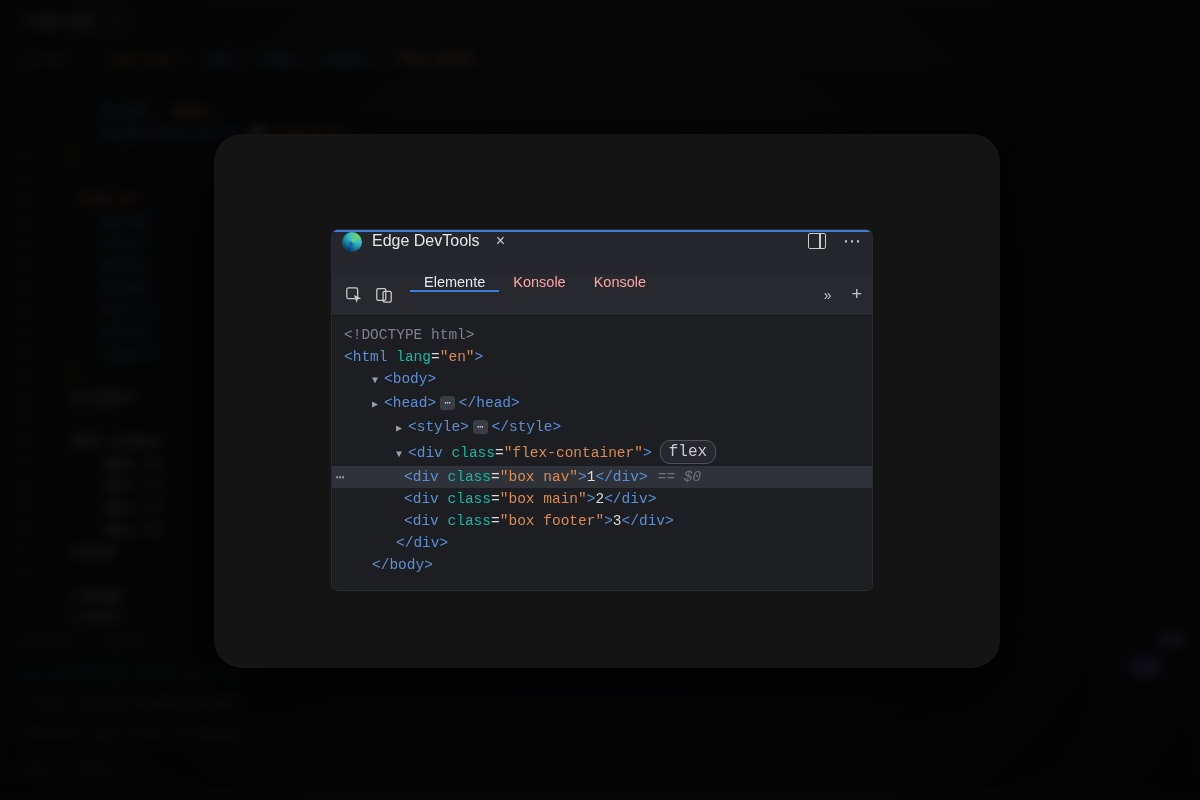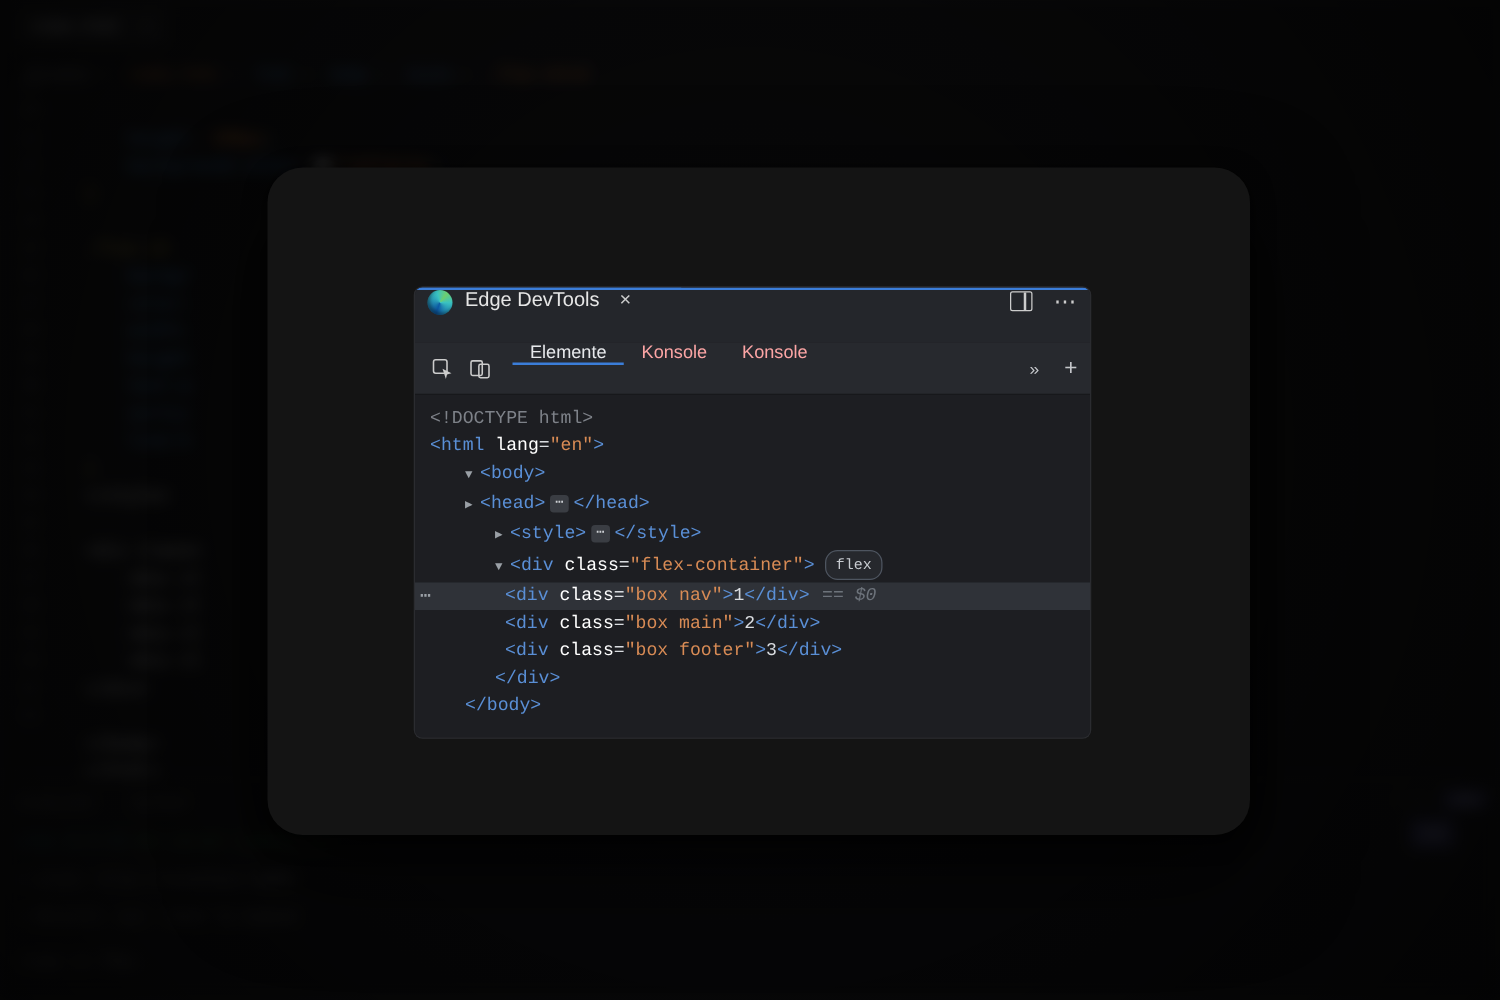--- a/index.html
+++ b/index.html
@@ -113,28 +113,28 @@
 
   .dt-body {
     background:#1d1e22;
     font-family: Menlo, Consolas, "Courier New", monospace;
     font-size: 14.5px; line-height: 22px;
     color:#cdd0d4; padding: 8px 0 14px;
   }
   .node { white-space: pre; padding-left:12px; }
   .ind1 { padding-left:40px; } .ind2 { padding-left:64px; } .ind3 { padding-left:72px; }
   .tag  { color:#5a8fd6;font-family:Liberation Mono, monospace; }
-  .attr { color:#ffffff; }
+  .attr { color:#14b8a6; }
   .str  { color:#d88b55; }
   .txt  { color:#d9dce0; }
   .gray { color:#7e8289; }
   .badge {
     display:inline-block; padding:0 8px; margin-left:8px;
     border:1px solid #4e5560; border-radius:10px;
-    font-size:12px; color:#c8ccd1; background:#26282d;
+    font-size:16px; color:#c8ccd1; background:#26282d;
     vertical-align:1px;
   }
   .ellips {
     display:inline-block; background:#3a3d43; color:#cfd2d6;
     border-radius:3px; padding:0 4px; font-size:11px; margin:0 4px; line-height:14px;
     vertical-align:1px;
   }
   .arrow { color:#9aa0a6; display:inline-block; width:12px; font-size:10px;}
   .selected-row {
     background:#2f3238;

